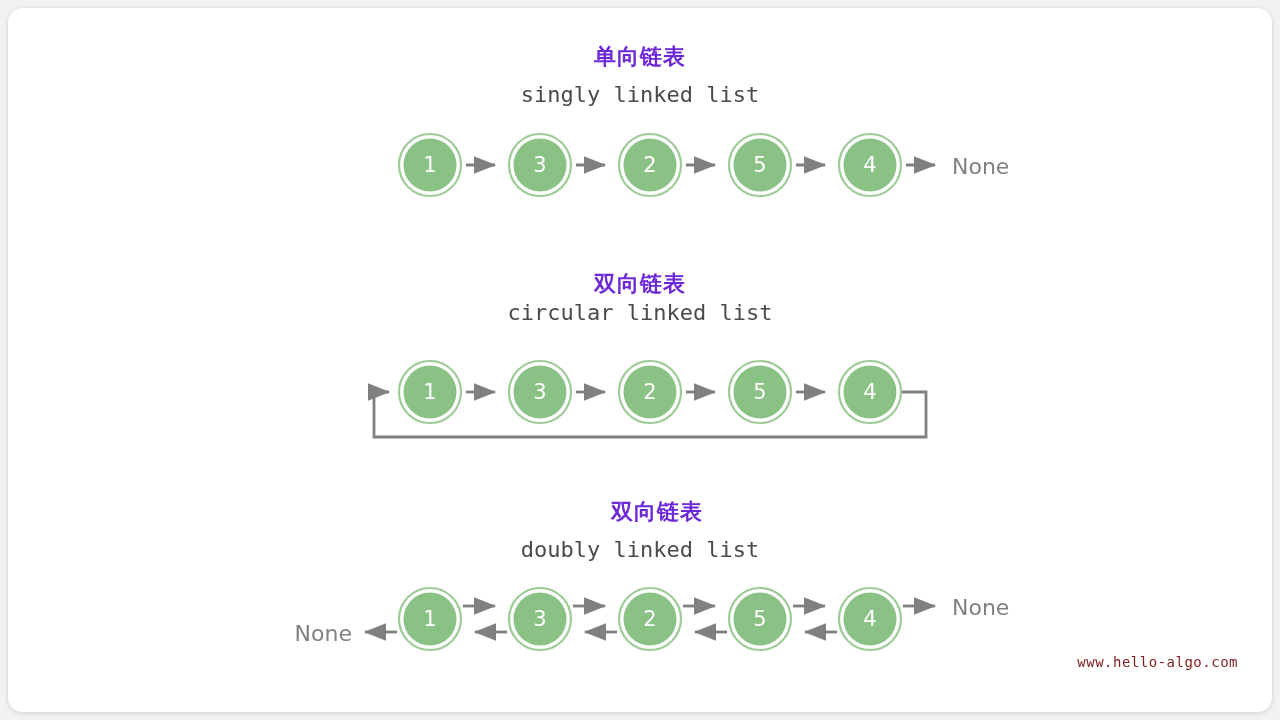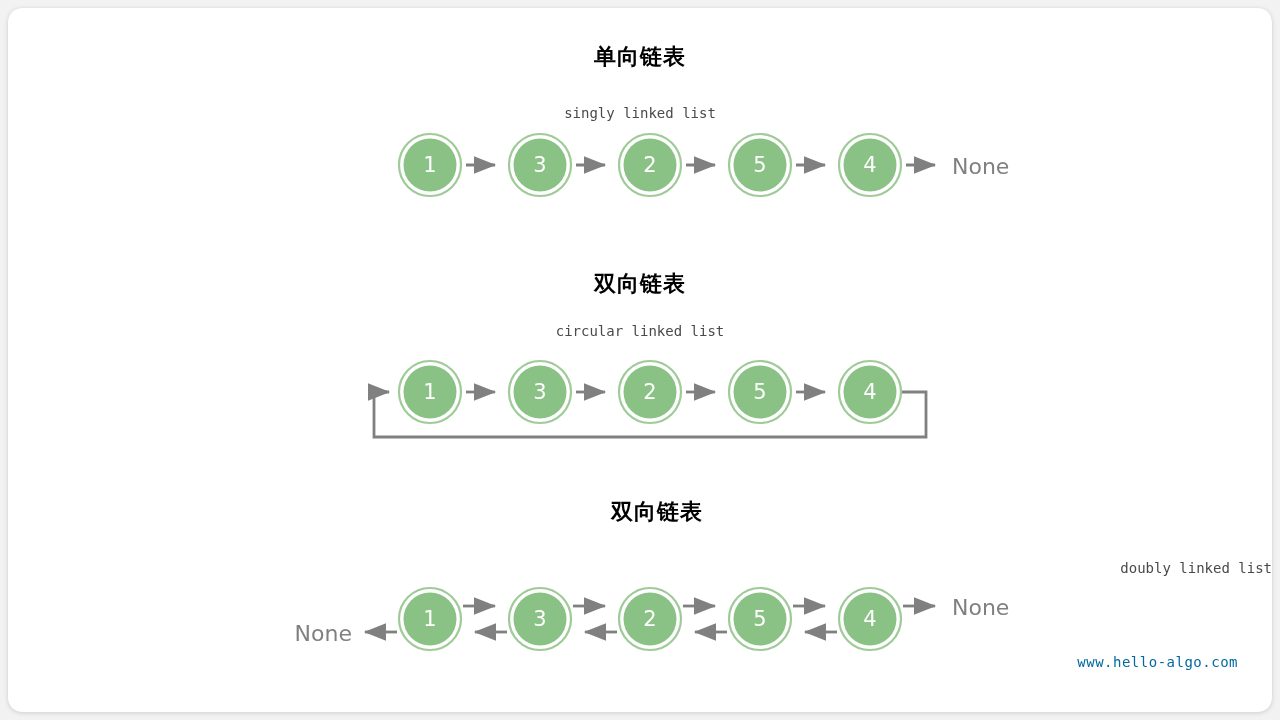--- a/index.html
+++ b/index.html
@@ -37,67 +37,66 @@
     width: 1280px;
     height: 720px;
   }
   .section-title {
     position: absolute;
     width: 100%;
     text-align: center;
     font-family: "DejaVu Sans", sans-serif;
     font-weight: bold;
     font-size: 22px;
-    color: #000000;
+    color: #6d28d9;
     letter-spacing: 1px;
   }
   .section-sub {
     position: absolute;
     width: 100%;
     text-align: center;
     font-family: "DejaVu Sans Mono", monospace;
-    font-size: 14px;
+    font-size: 22px;
     color: #4a4a4a;
     letter-spacing: 0px;
-    margin-top: 23px;
   }
   .node-label {
     font-family: "DejaVu Sans", sans-serif;
     font-size: 21px;
     fill: #ffffff;
   }
   .none-label {
     font-family: "DejaVu Sans", sans-serif;
     font-size: 22px;
     fill: #808080;
   }
   .watermark {
     position: absolute;
     right: 34px;
     top: 646px;
     font-family: "DejaVu Sans Mono", monospace;
     font-size: 14px;
-    color: #0369a1;
+    color: #7f1d1d;
     letter-spacing: 0.5px;
   }
 </style>
 </head>
 <body>
 
 <div id="stage">
   <div id="card">
 
     <div class="section-title" style="top:34px;">单向链表</div>
     <div class="section-sub" style="top:74px;">singly linked list</div>
 
     <div class="section-title" style="top:261px;">双向链表</div>
     <div class="section-sub" style="top:292px;">circular linked list</div>
 
     <div class="section-title" style="top:489px;margin-left:17px;">双向链表</div>
-    <div class="section-sub" style="top:529px;text-align:right;">doubly linked list</div>
+    <div class="section-sub" style="top:529px;">doubly linked list</div>
 
     <svg class="svg-layer" viewBox="0 0 1280 720" xmlns="http://www.w3.org/2000/svg">
       <defs>
         <marker id="arrowR" markerWidth="9" markerHeight="9" refX="7.6" refY="3.2" orient="auto" markerUnits="strokeWidth">
           <path d="M0,0 L8,3.2 L0,6.4 z" fill="#808080"></path>
         </marker>
         <marker id="arrowL" markerWidth="9" markerHeight="9" refX="7.6" refY="3.2" orient="auto" markerUnits="strokeWidth">
           <path d="M0,0 L8,3.2 L0,6.4 z" fill="#808080"></path>
         </marker>
       </defs>

